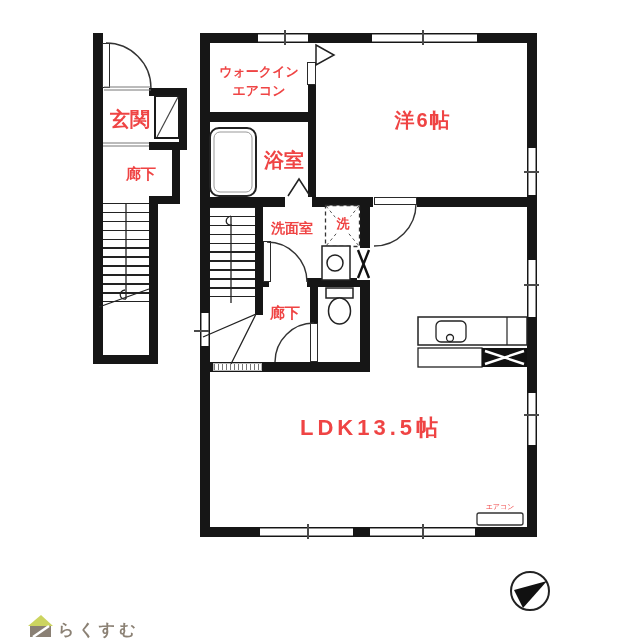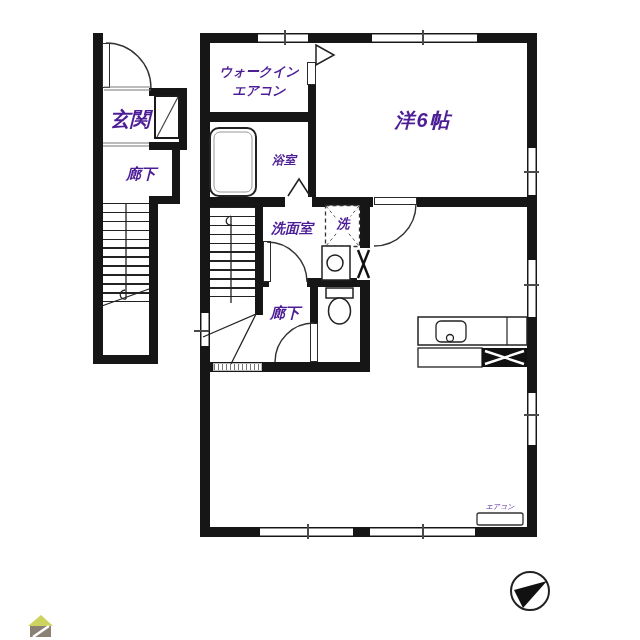--- a/index.html
+++ b/index.html
@@ -8,21 +8,21 @@
   .abs{position:absolute;}
   .wall{position:absolute;background:#161616;}
   .opening{position:absolute;background:#ffffff;}
   .win-h{position:absolute;background:#fff;border-top:1.5px solid #8f8f8f;border-bottom:1.5px solid #8f8f8f;box-sizing:border-box;}
   .win-v{position:absolute;background:#fff;border-left:1.5px solid #8f8f8f;border-right:1.5px solid #8f8f8f;box-sizing:border-box;}
   .tick-v{position:absolute;width:2px;height:15px;background:#4a4a4a;}
   .tick-h{position:absolute;width:15px;height:2px;background:#4a4a4a;}
   .leaf{position:absolute;background:#fff;border:1.5px solid #2a2a2a;box-sizing:border-box;}
   .stairs{position:absolute;background:repeating-linear-gradient(180deg,#222 0,#222 1.5px,transparent 1.5px,transparent 8.9px);}
   .hatch-open{position:absolute;background:repeating-linear-gradient(90deg,#777 0,#777 1px,transparent 1px,transparent 4px);border:1px solid #bbb;box-sizing:border-box;background-color:#fff;}
-  .lbl{position:absolute;color:#4c1d95;font-weight:600;white-space:nowrap;transform:translate(-50%,-50%);font-style:italic;}
+  .lbl{position:absolute;color:#ef4444;font-weight:600;white-space:nowrap;transform:translate(-50%,-50%);}
   svg.overlay{position:absolute;left:0;top:0;pointer-events:none;}
 </style>
 </head>
 <body>
 
 <div id="canvas">
 
   <div class="wall" style="left:93px;top:33px;width:10px;height:331px"></div>
   <div class="wall" style="left:93px;top:355px;width:65px;height:9px"></div>
   <div class="wall" style="left:149px;top:196px;width:9px;height:168px"></div>
@@ -168,20 +168,22 @@
       <path d="M33,637 L49,626" stroke="#fff" stroke-width="2.5"></path>
     </g>
   </svg>
 
   <div class="lbl" style="left:130px;top:119px;font-size:20px">玄関</div>
   <div class="lbl" style="left:141px;top:174px;font-size:15px">廊下</div>
   <div class="lbl" style="left:259px;top:81px;font-size:13px;line-height:19px;text-align:center">
     <div>ウォークイン</div>
     <div>エアコン</div>
   </div>
-  <div class="lbl" style="left:284px;top:160px;font-size:12px">浴室</div>
+  <div class="lbl" style="left:284px;top:160px;font-size:20px">浴室</div>
   <div class="lbl" style="left:292px;top:229px;font-size:14px">洗面室</div>
   <div class="lbl" style="left:343px;top:224px;font-size:13px;background:#fff;padding:0 1px">洗</div>
   <div class="lbl" style="left:285px;top:313px;font-size:15px">廊下</div>
   <div class="lbl" style="left:423px;top:120px;font-size:20px;letter-spacing:2px">洋6帖</div>
+  <div class="lbl" style="left:371px;top:428px;font-size:22px;letter-spacing:4px">LDK13.5帖</div>
   <div class="lbl" style="left:500px;top:507px;font-size:7px;font-weight:400">エアコン</div>
 
+  <div class="abs" style="left:58px;top:620px;font-size:16px;letter-spacing:4px;color:#8b8174;font-weight:600">らくすむ</div>
 </div>
 
 </body></html>

